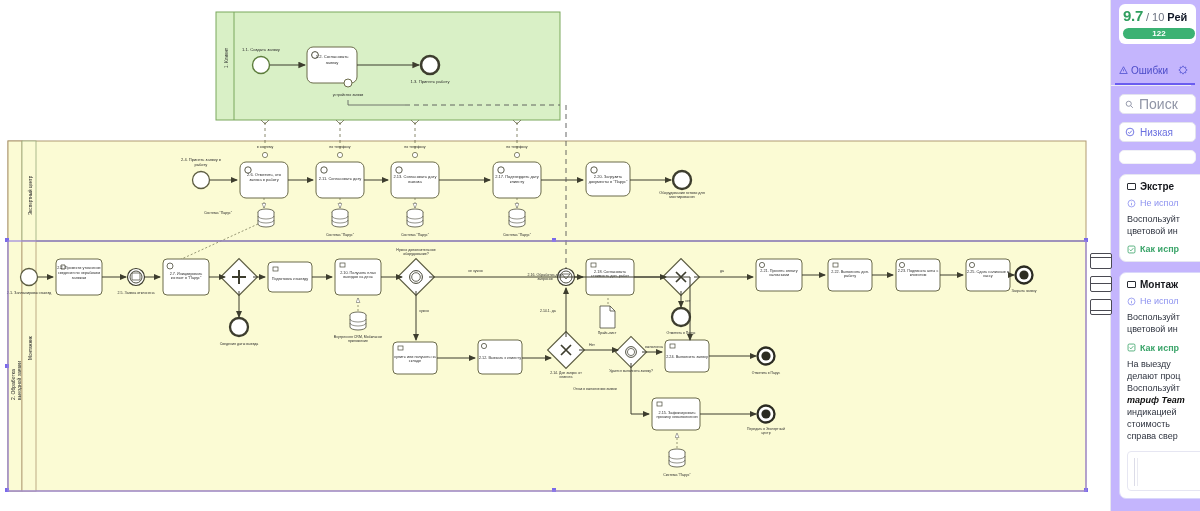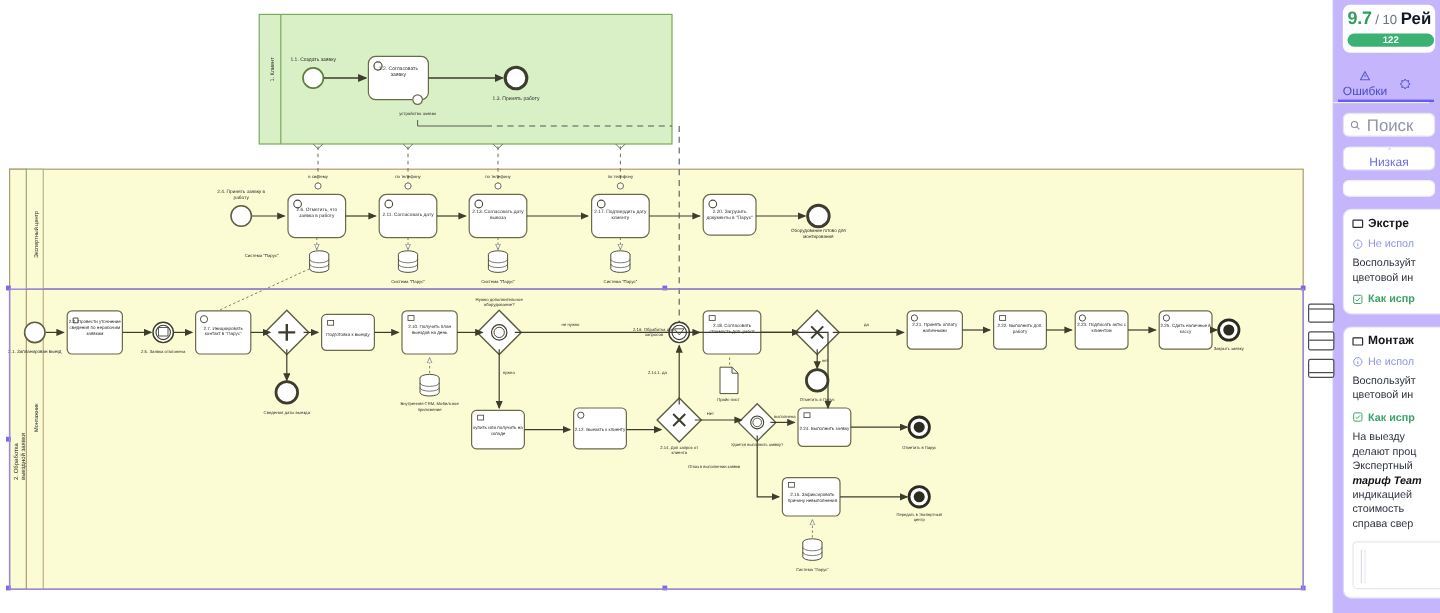--- a/index.html
+++ b/index.html
@@ -25,54 +25,54 @@
     background:#c4b5fd; border-left:1px solid #e7e7ef;
     overflow:hidden;
   }
   .rating-card {
     margin:4px 4px 0 8px; padding:3px 4px 5px 4px;
     background:#fff; border-radius:6px;
   }
   .rating-row { display:flex; align-items:baseline; gap:3px; white-space:nowrap; }
   .rating-num { font-size:15px; font-weight:bold; color:#2f9e5e; letter-spacing:-.3px;}
   .rating-den { font-size:11px; color:#6b7280; }
-  .rating-word { font-size:14px; font-weight:bold; color:#111827; }
+  .rating-word { font-size:11px; font-weight:bold; color:#111827; }
   .rating-bar {
     margin-top:4px; height:11px; border-radius:6px; background:#3bb273;
     color:#fff; font-size:8px; font-weight:bold; display:flex;
     align-items:center; justify-content:center; width:72px;
   }
 
   .tabs {
     margin-top:14px; display:flex; align-items:center; gap:10px;
     padding-left:8px; position:relative; height:24px;
   }
   .tab {
     display:flex; align-items:center; gap:3px;
     font-size:10px; color:#5b5bd6; white-space:nowrap;
   }
-  .tab.active { color:#4b4bc8;flex-direction:column; }
+  .tab.active { color:#4b4bc8; }
   .tabs-underline {
     position:absolute; left:4px; bottom:-3px; width:80px; height:2px; background:#6a5cf0;
   }
   .tabs-divider {
     position:absolute; left:0; bottom:-4px; width:80px; height:1px; background:#ececf4;
   }
 
   .search-box {
     margin:12px 4px 0 8px; height:20px; border:1px solid #e3e3ef;
     border-radius:5px; display:flex; align-items:center; gap:5px;
     padding:0 5px; background:#fff; color:#9095a6; font-size:14px;
     white-space:nowrap; overflow:hidden;
   }
   .filter-chip {
     margin:8px 4px 0 8px; height:20px; border:1px solid #e3e3ef;
     border-radius:5px; display:flex; align-items:center; gap:5px;
     padding:0 5px; background:#fff; color:#6a6fe0; font-size:10px;
-    white-space:nowrap; overflow:hidden;flex-direction:column;
+    white-space:nowrap; overflow:hidden;
   }
   .blank-chip {
     margin:8px 4px 0 8px; height:14px; border-radius:5px; background:#fff;
     border:1px solid #f0f0f6;
   }
 
   .issue-card {
     margin:10px 0 0 8px; width:100px; min-height:20px;
     border:1px solid #e6e6f2; border-left:1px solid #e6e6f2;
     border-radius:7px; background:#fff; padding:6px 5px 7px 7px;
@@ -603,21 +603,21 @@
       <div class="issue-ok">
         <svg width="9" height="9" viewBox="0 0 12 12">
           <rect x="1.4" y="1.4" width="9.2" height="9.2" rx="1.6" fill="none" stroke="#3aa469" stroke-width="1.1"></rect>
           <path d="M3.6 6.2 L5.2 7.8 L8.5 4.2" fill="none" stroke="#3aa469" stroke-width="1.1"></path>
         </svg>
         <span>Как испр</span>
       </div>
       <div class="issue-body">
         <span>На выезду</span><br>
         <span>делают проц</span><br>
-        <span>Экспертный</span><br>
+        <span>Воспользуйт</span><br>
         <b>тариф Team</b><br>
         <span>индикацией</span><br>
         <span>стоимость</span><br>
         <span>справа свер</span>
       </div>
       <div class="mini-editor"></div>
     </div>
 
   </div>
 </div>

